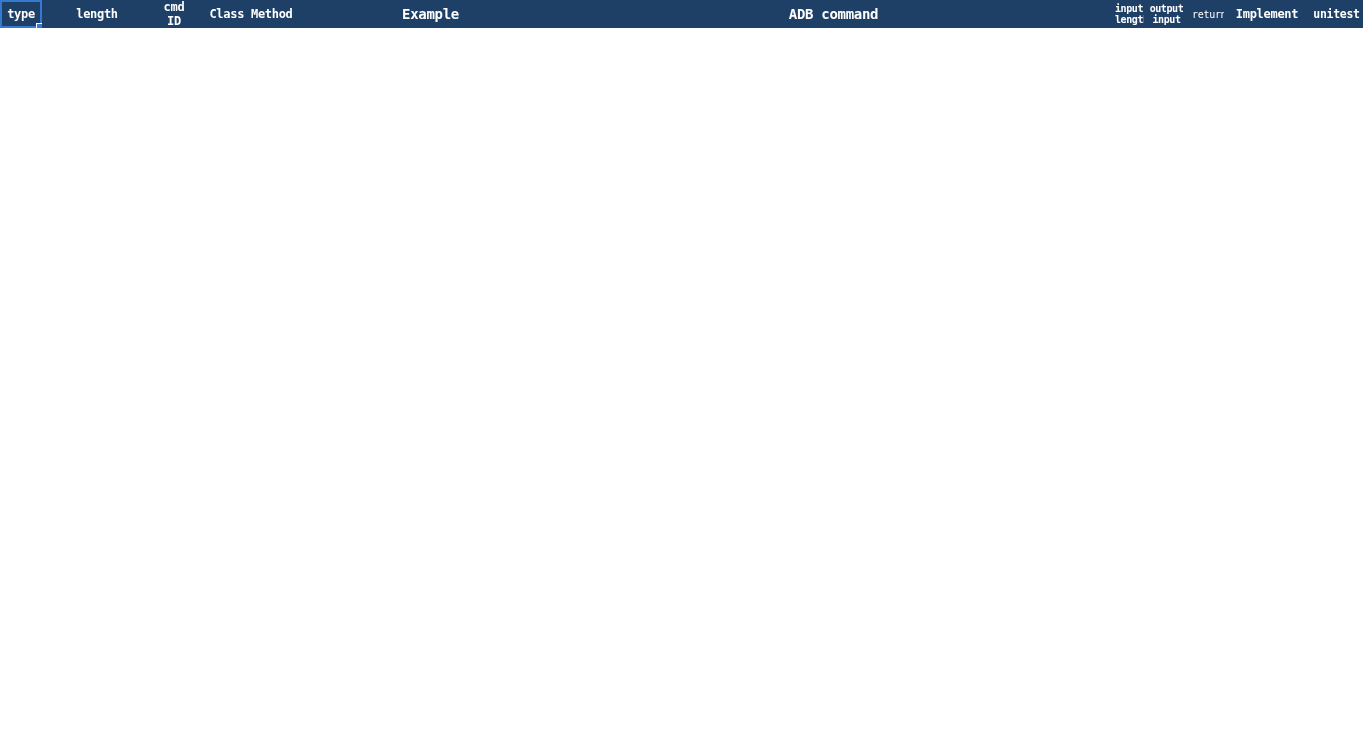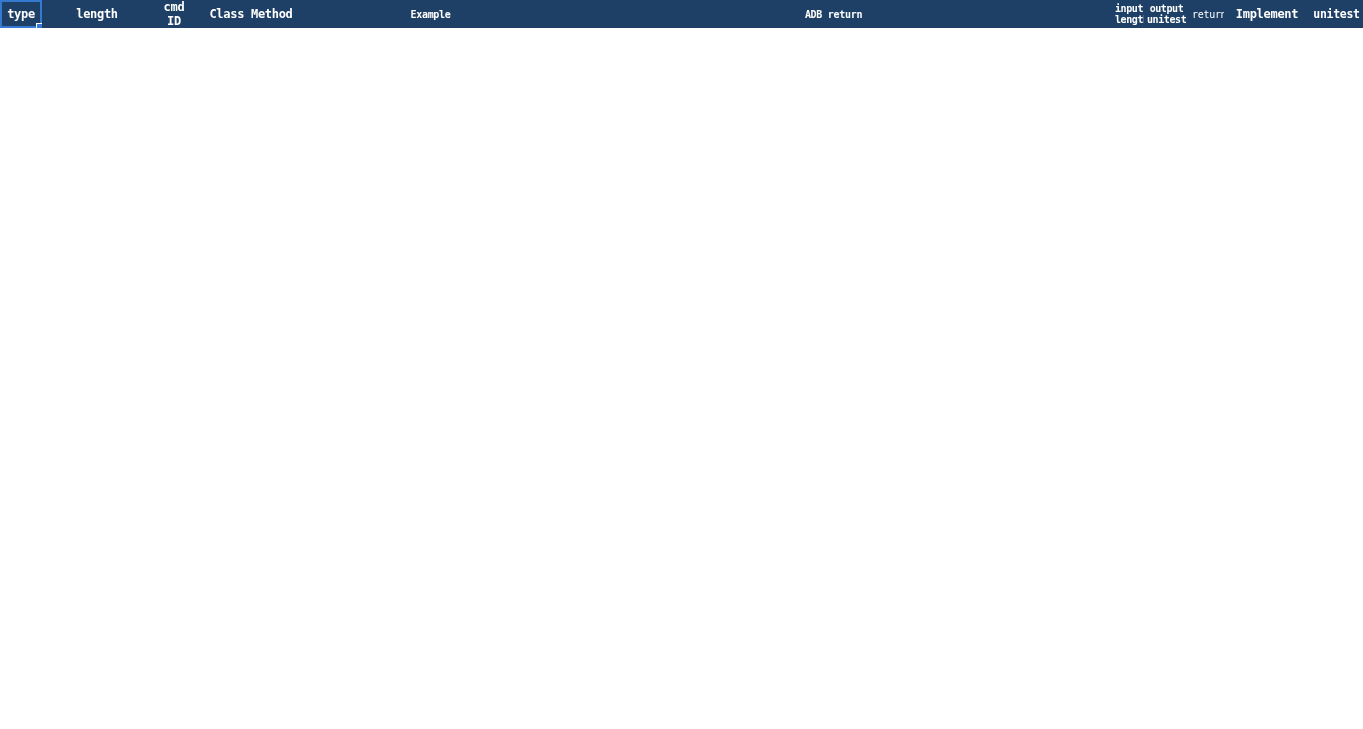--- a/index.html
+++ b/index.html
@@ -3,21 +3,21 @@
 <meta charset="utf-8">
 <style>
   html,body{margin:0;padding:0;width:1363px;height:729px;overflow:hidden;background:#fff;
     font-family:"DejaVu Sans Mono", monospace;}
   table{border-collapse:collapse;table-layout:fixed;width:1363px;}
   th,td{padding:0 3px;overflow:hidden;vertical-align:middle;}
   thead tr{height:27px;}
   th{background:var(--header-bg,#1e3f66);color:var(--header-text,#fff);font-weight:bold;
      font-size:12px;text-align:center;border:none;letter-spacing:-0.3px;}
   .th-type{position:relative;}
-  .th-mid{font-size:10px;}
+  .th-mid{font-size:14px;}
   .th-small{font-size:10px;line-height:1.1;white-space:pre-line;letter-spacing:-0.4px;}
   .th-return{font-size:10px;font-weight:normal;}
   .th-test{font-size:11.5px;margin-left:48px;}
   .sel-border{position:absolute;left:0;top:0;right:0;bottom:0;
      border:2px solid var(--sel,#3679d0);pointer-events:none;}
   .sel-handle{position:absolute;right:-2px;bottom:-3px;width:6px;height:6px;
      background:var(--sel,#3679d0);border:1px solid #fff;z-index:3;}
 </style>
 </head>
 <body>
@@ -40,24 +40,24 @@
     <tr>
       <th class="th-type">
         <span>type</span>
         <span class="sel-border"></span>
         <span class="sel-handle"></span>
       </th>
       <th>length</th>
       <th>cmd ID</th>
       <th>Class Method</th>
       <th class="th-mid">Example</th>
-      <th class="th-mid">ADB return</th>
+      <th class="th-mid">ADB command</th>
       <th class="th-small">input
 length</th>
       <th class="th-small">output
-unitest</th>
+input</th>
       <th class="th-return">return</th>
       <th>Implement</th>
       <th class="th-test">unitest</th>
     </tr>
   </thead>
   <tbody id="rows"></tbody>
 </table>
 
 </body></html>

